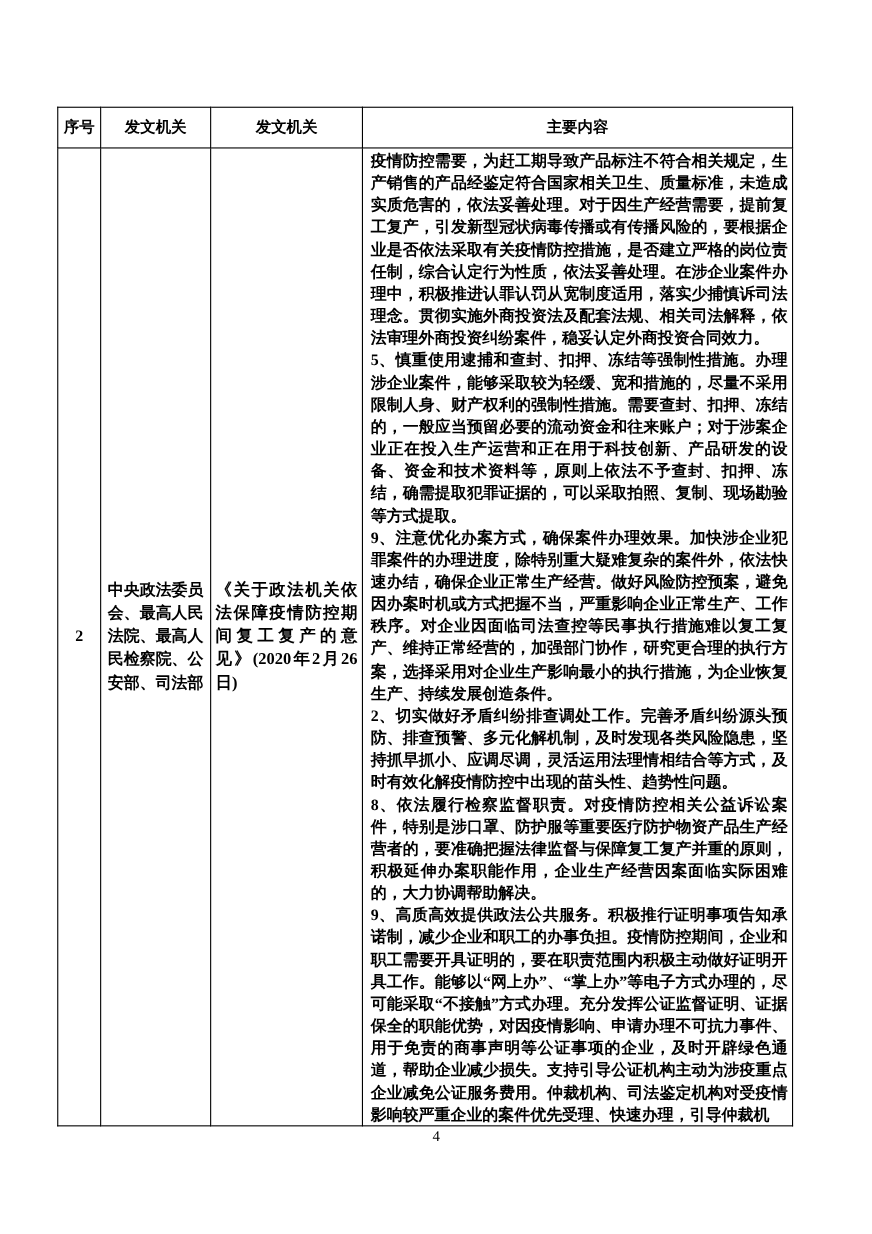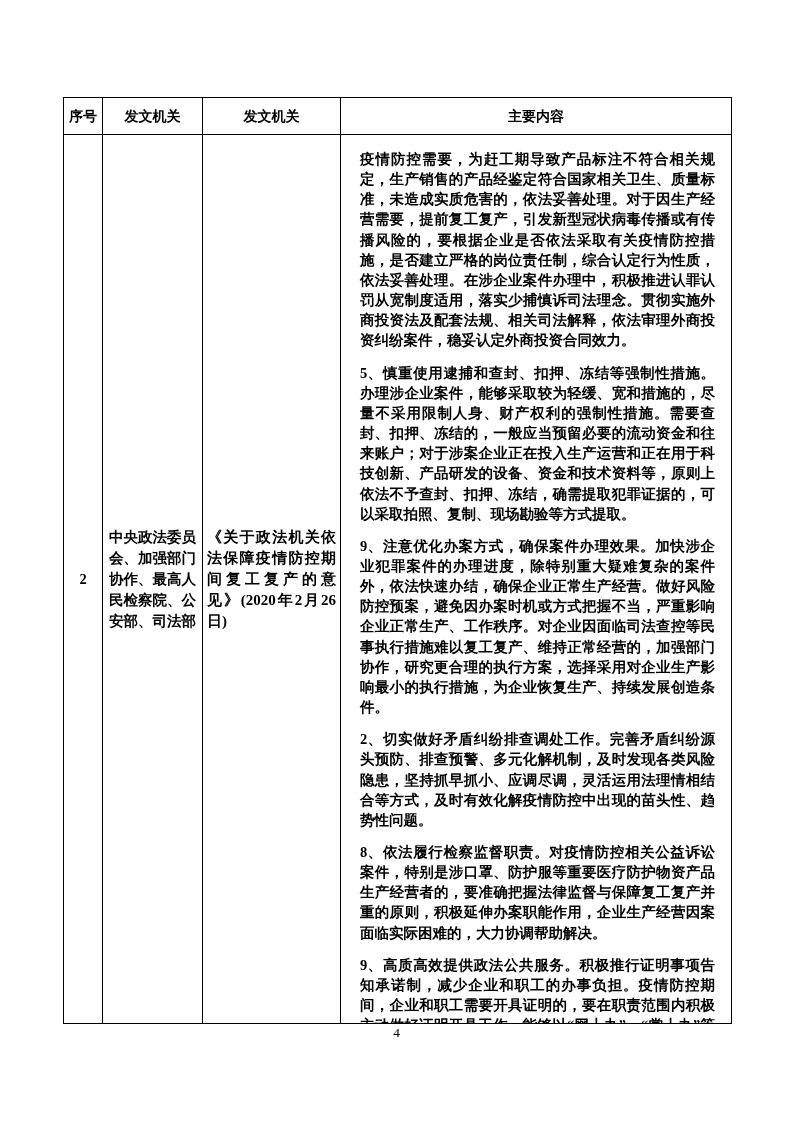--- a/index.html
+++ b/index.html
@@ -5,21 +5,21 @@
   html, body { margin: 0; padding: 0; }
   body {
     width: 793px; height: 1122px;
     background: #ffffff;
     position: relative;
     font-family: "Liberation Serif", serif;
     color: #000000;
   }
   .doc-table {
     position: absolute;
-    left: 63px; top: 97px;
+    left: 52px; top: 97px;
     width: 668px;
     border-collapse: collapse;
     table-layout: fixed;
   }
   .doc-table th, .doc-table td {
     border: 1px solid #000;
     padding: 0;
     vertical-align: middle;
     font-weight: 700;
   }
@@ -52,21 +52,21 @@
   .cell-content { vertical-align: top; }
   .cell-content .inner {
     height: 886px;
     overflow: hidden;
     padding: 2px 4px 0 7px;
     font-size: 14.5px;
     line-height: 20.15px;
     text-align: justify;
     text-justify: inter-ideograph;
   }
-  .cell-content p { margin: 12px; }
+  .cell-content p { margin: 0; }
   .page-number {
     position: absolute;
     top: 1025px; left: 0;
     width: 793px;
     text-align: center;
     font-size: 13.5px;
   }
 </style>
 </head>
 <body>
@@ -85,21 +85,21 @@
         <th class="th-index">序号</th>
         <th>发文机关</th>
         <th>发文机关</th>
         <th>主要内容</th>
       </tr>
     </thead>
     <tbody>
       <tr>
         <td class="cell-index">2</td>
         <td class="cell-agency">
-          <div class="inner">中央政法委员会、加强部门协作、最高人民检察院、公安部、司法部</div>
+          <div class="inner">中央政法委员会、最高人民法院、最高人民检察院、公安部、司法部</div>
         </td>
         <td class="cell-title">
           <div class="inner">《关于政法机关依法保障疫情防控期间复工复产的意见》(2020年2月26日)</div>
         </td>
         <td class="cell-content">
           <div class="inner">
             <p>疫情防控需要，为赶工期导致产品标注不符合相关规定，生产销售的产品经鉴定符合国家相关卫生、质量标准，未造成实质危害的，依法妥善处理。对于因生产经营需要，提前复工复产，引发新型冠状病毒传播或有传播风险的，要根据企业是否依法采取有关疫情防控措施，是否建立严格的岗位责任制，综合认定行为性质，依法妥善处理。在涉企业案件办理中，积极推进认罪认罚从宽制度适用，落实少捕慎诉司法理念。贯彻实施外商投资法及配套法规、相关司法解释，依法审理外商投资纠纷案件，稳妥认定外商投资合同效力。</p>
             <p>5、慎重使用逮捕和查封、扣押、冻结等强制性措施。办理涉企业案件，能够采取较为轻缓、宽和措施的，尽量不采用限制人身、财产权利的强制性措施。需要查封、扣押、冻结的，一般应当预留必要的流动资金和往来账户；对于涉案企业正在投入生产运营和正在用于科技创新、产品研发的设备、资金和技术资料等，原则上依法不予查封、扣押、冻结，确需提取犯罪证据的，可以采取拍照、复制、现场勘验等方式提取。</p>
             <p>9、注意优化办案方式，确保案件办理效果。加快涉企业犯罪案件的办理进度，除特别重大疑难复杂的案件外，依法快速办结，确保企业正常生产经营。做好风险防控预案，避免因办案时机或方式把握不当，严重影响企业正常生产、工作秩序。对企业因面临司法查控等民事执行措施难以复工复产、维持正常经营的，加强部门协作，研究更合理的执行方案，选择采用对企业生产影响最小的执行措施，为企业恢复生产、持续发展创造条件。</p>
             <p>2、切实做好矛盾纠纷排查调处工作。完善矛盾纠纷源头预防、排查预警、多元化解机制，及时发现各类风险隐患，坚持抓早抓小、应调尽调，灵活运用法理情相结合等方式，及时有效化解疫情防控中出现的苗头性、趋势性问题。</p>

